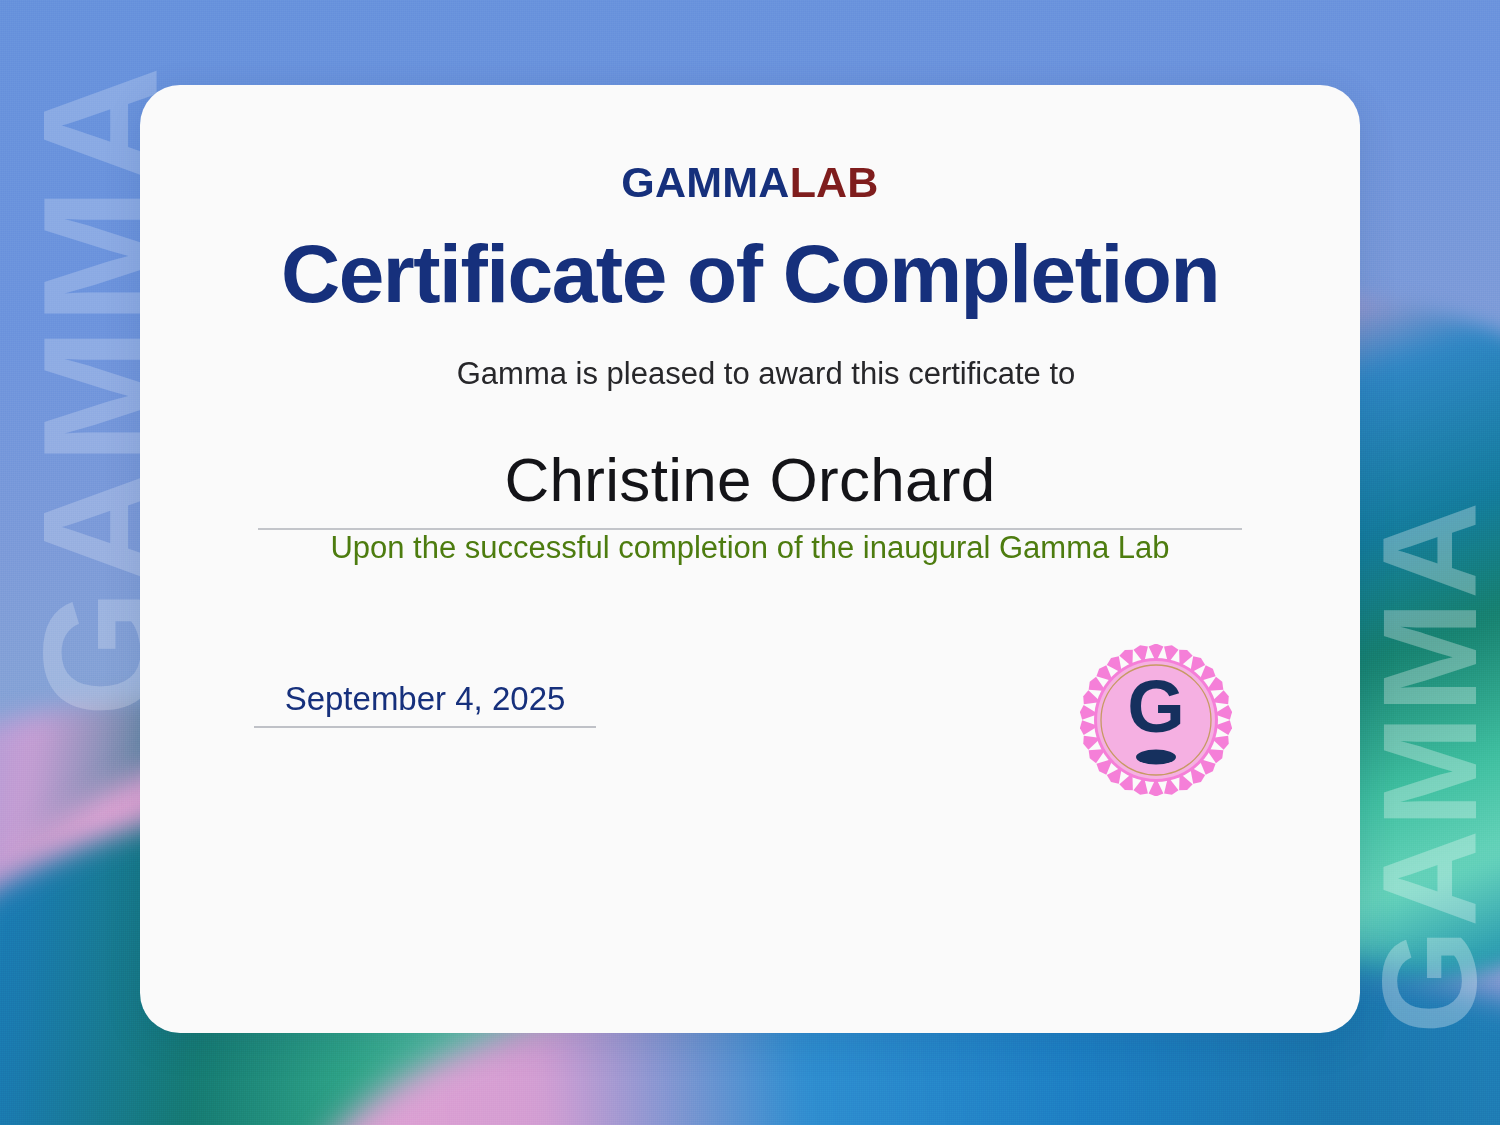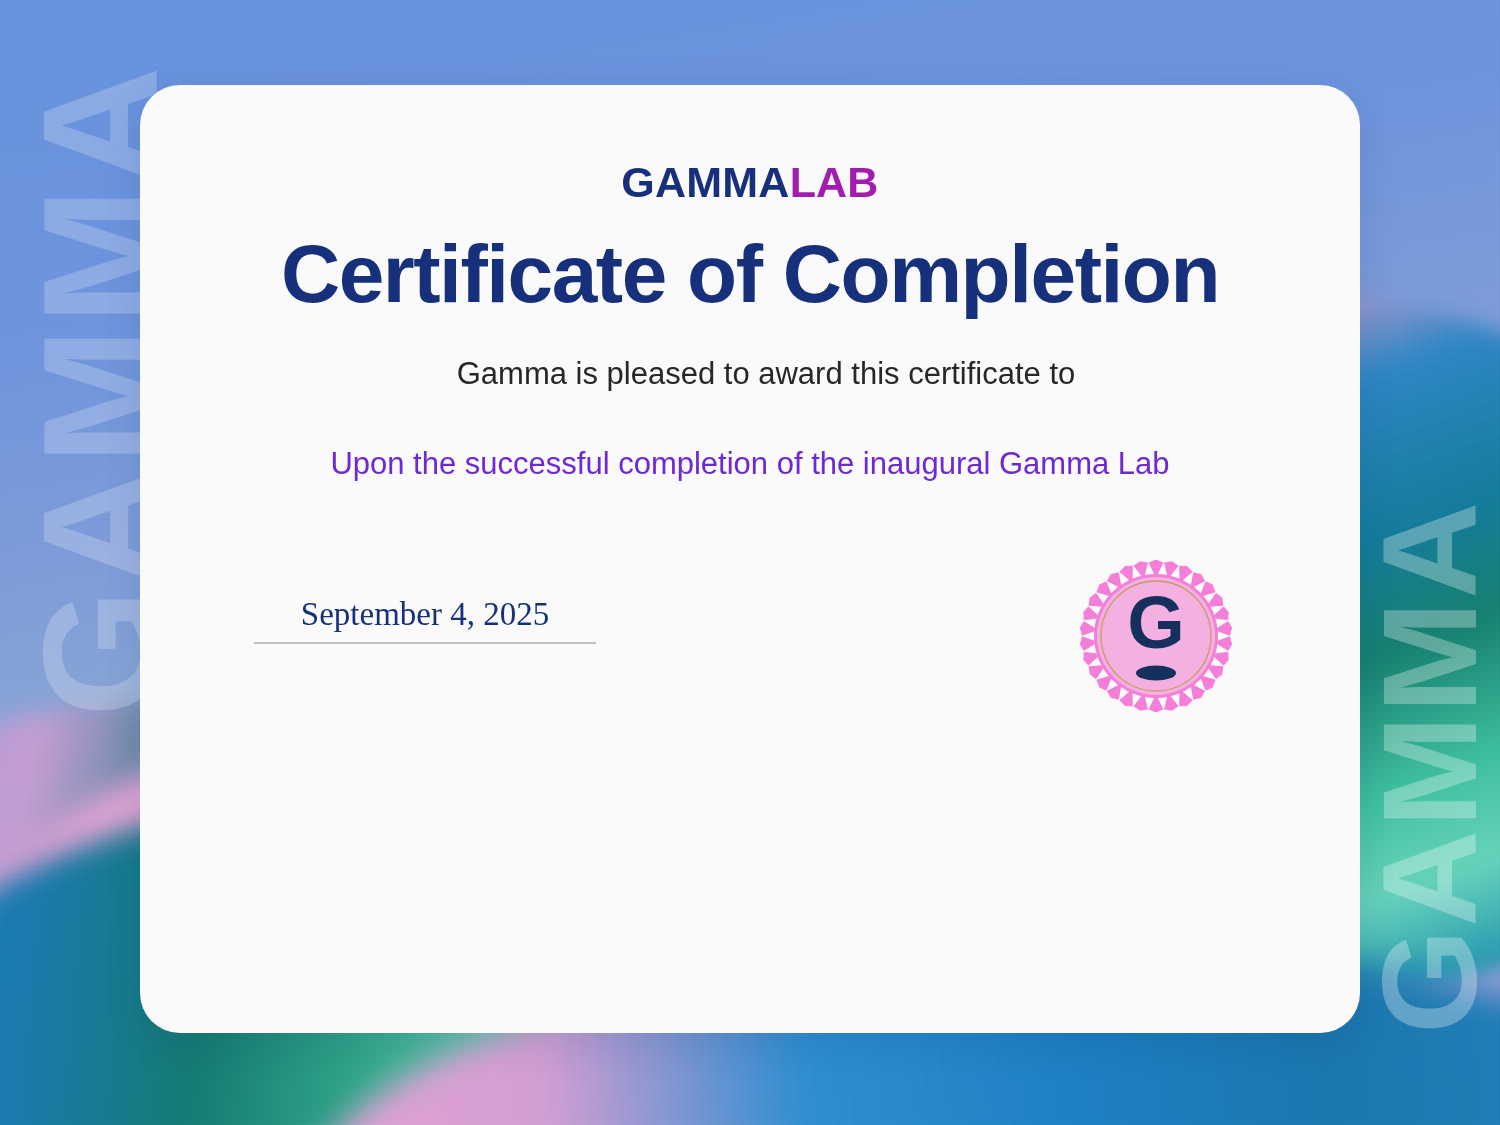--- a/index.html
+++ b/index.html
@@ -185,21 +185,21 @@
   .logo {
     margin-top: 76px;
     font-size: 43px;
     font-weight: 700;
     letter-spacing: 0.005em;
     line-height: 1;
     display: flex;
     align-items: baseline;
   }
   .logo-gamma { color: #16307c; }
-  .logo-lab   { color: #a21caf; }
+  .logo-lab   { color: #7f1d1d; }
 
   
   .title {
     margin-top: 28px;
     font-size: 82px;
     font-weight: 700;
     color: #16307c;
     letter-spacing: -0.018em;
     line-height: 1.02;
     text-align: right;
@@ -230,23 +230,22 @@
     padding-bottom: 14px;
   }
   .rule {
     height: 2px;
     background: #c3c5ca;
     width: 100%;
   }
 
   
   .statement {
-    margin-top: 54px;
     font-size: 31px;
-    color: #6d28d9;
+    color: #4d7c0f;
     font-weight: 400;
     text-align: center;
   }
 
   
   .footer {
     margin-top: 76px;
     width: 992px;
     display: flex;
     align-items: flex-start;
@@ -267,21 +266,20 @@
     justify-content: center;
     width: 100%;
   }
 
   .date-text {
     font-size: 33px;
     color: #16307c;
     font-weight: 400;
     line-height: 1;
     padding-bottom: 5px;
-    font-family: Liberation Serif, serif;
   }
 
   .foot-rule {
     width: 100%;
     height: 2px;
     background: #bfc1c7;
     margin-top: 6px;
   }
 
   .foot-label {
@@ -327,20 +325,24 @@
 
     <div class="logo">
       <span class="logo-gamma">GAMMA</span>
         <span class="logo-lab">LAB</span>
     </div>
 
     <h1 class="title">Certificate of Completion</h1>
 
     <p class="award-line">Gamma is pleased to award this certificate to</p>
 
+    <div class="recipient-block">
+      <div class="recipient-name">Christine Orchard</div>
+      <div class="rule"></div>
+    </div>
 
     <p class="statement">Upon the successful completion of the inaugural Gamma Lab</p>
 
     <div class="footer">
 
       <div class="foot-col">
         <div class="foot-top">
           <span class="date-text">September 4, 2025</span>
         </div>
         <div class="foot-rule"></div>

